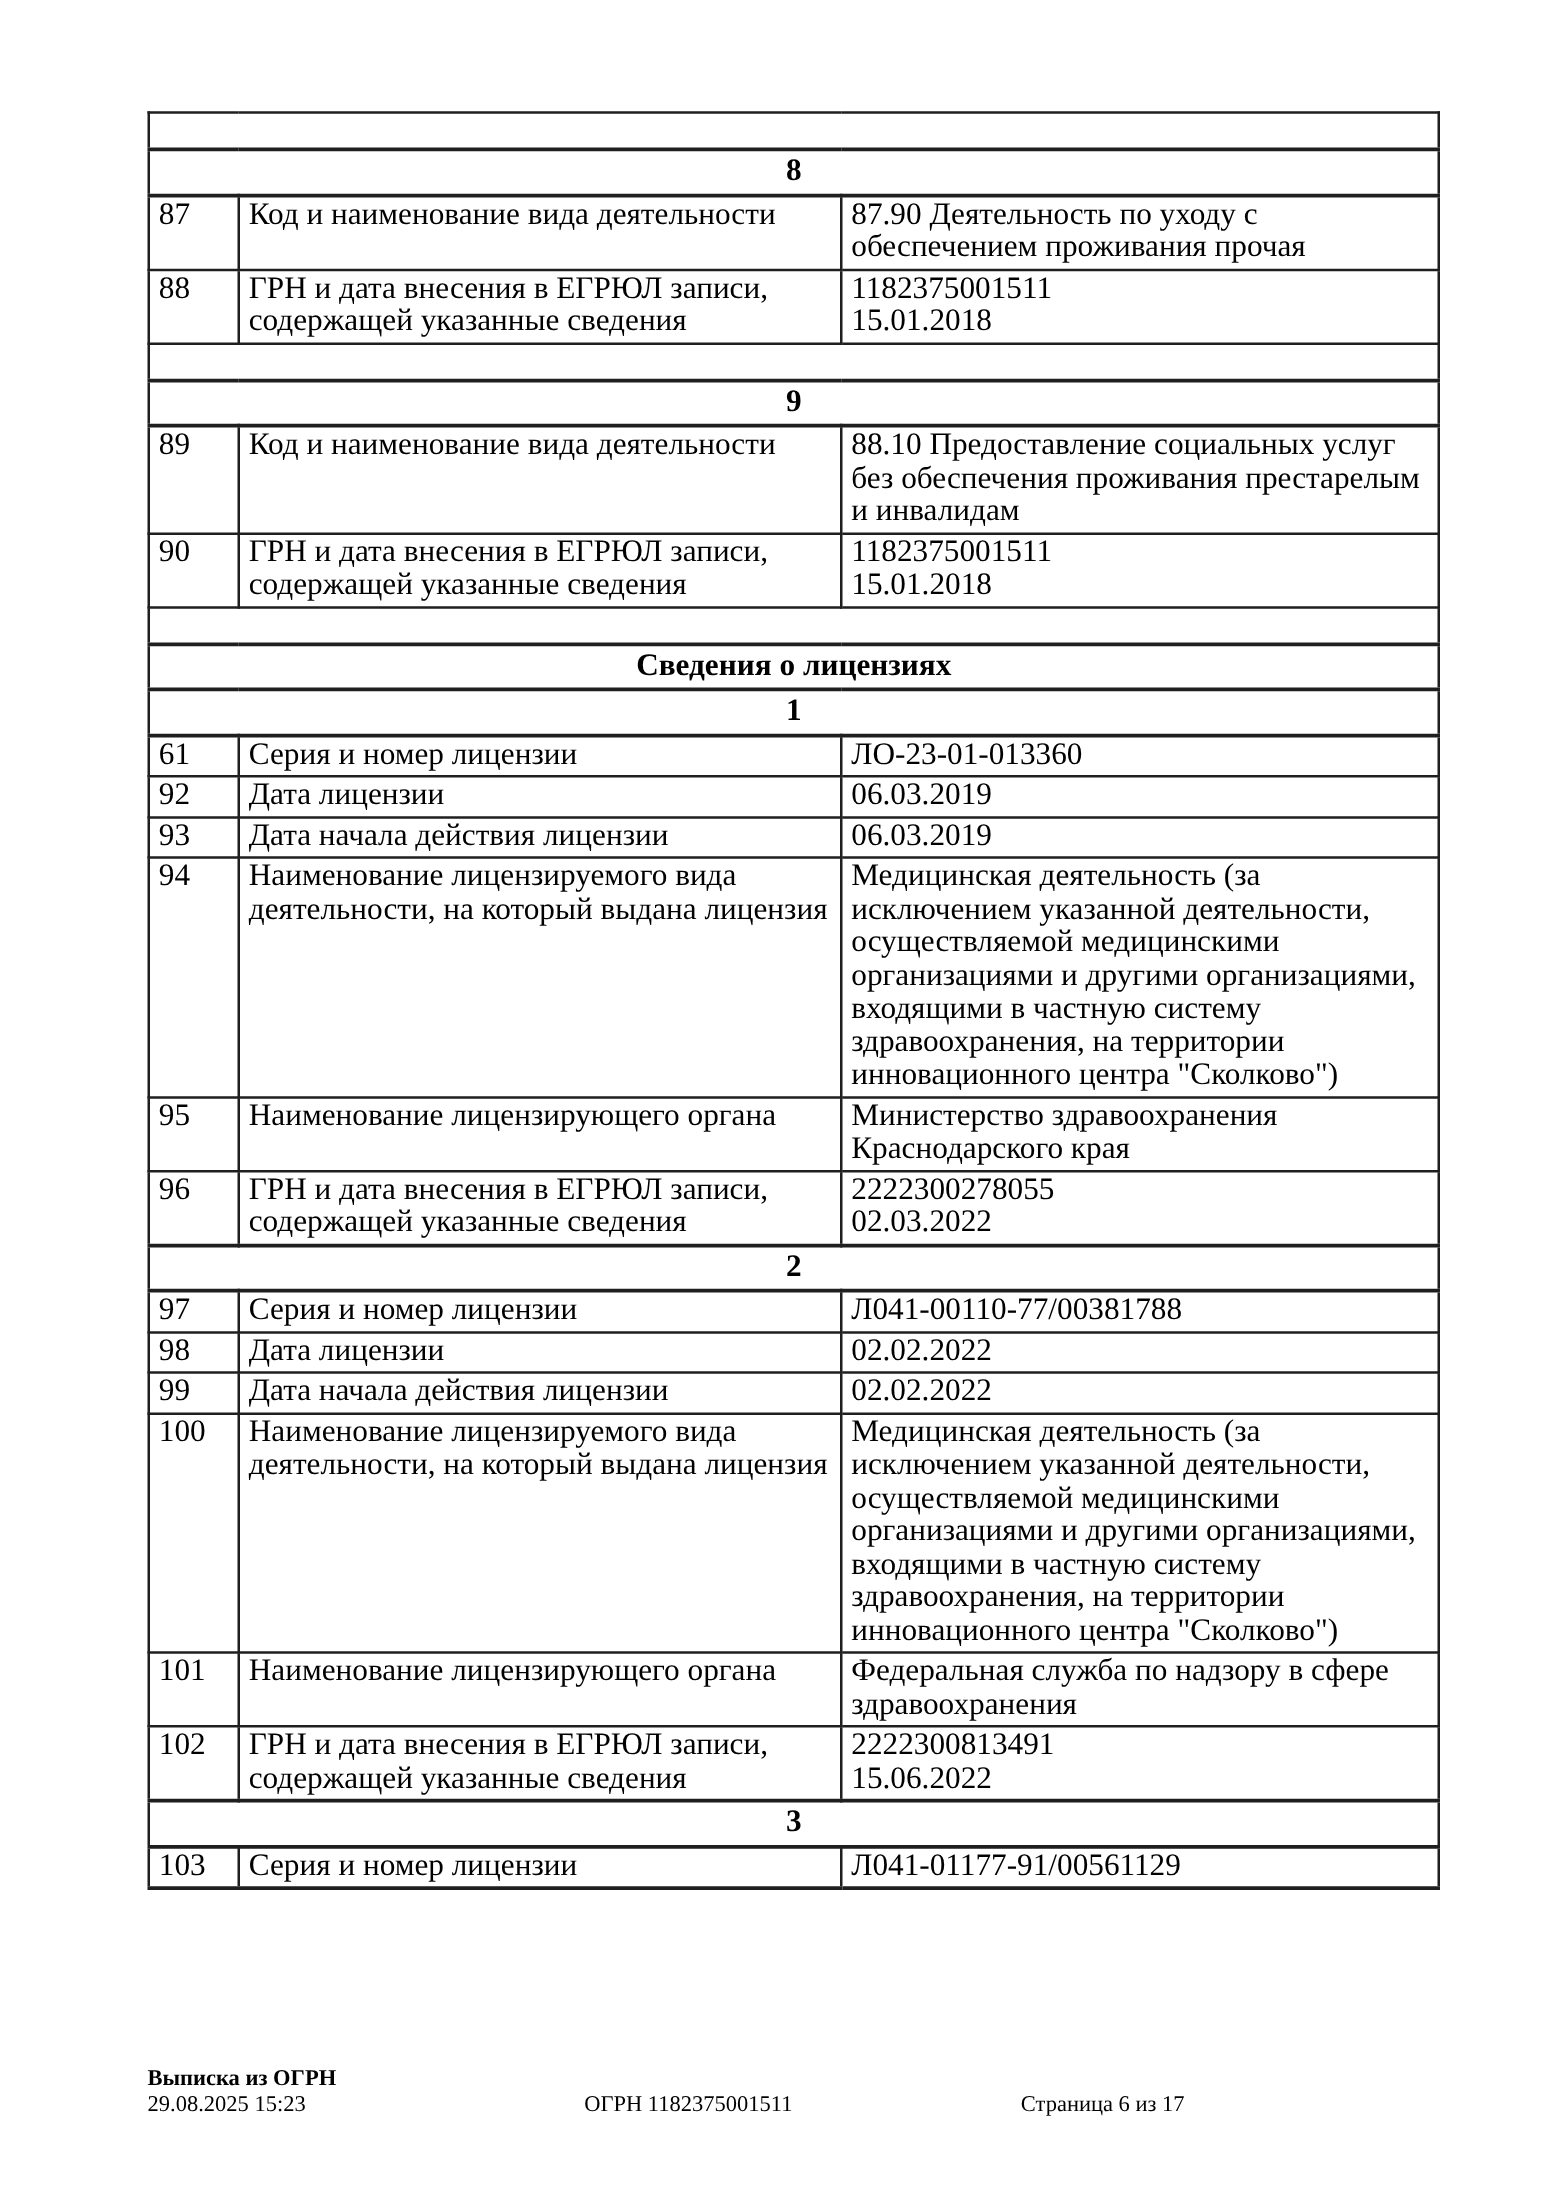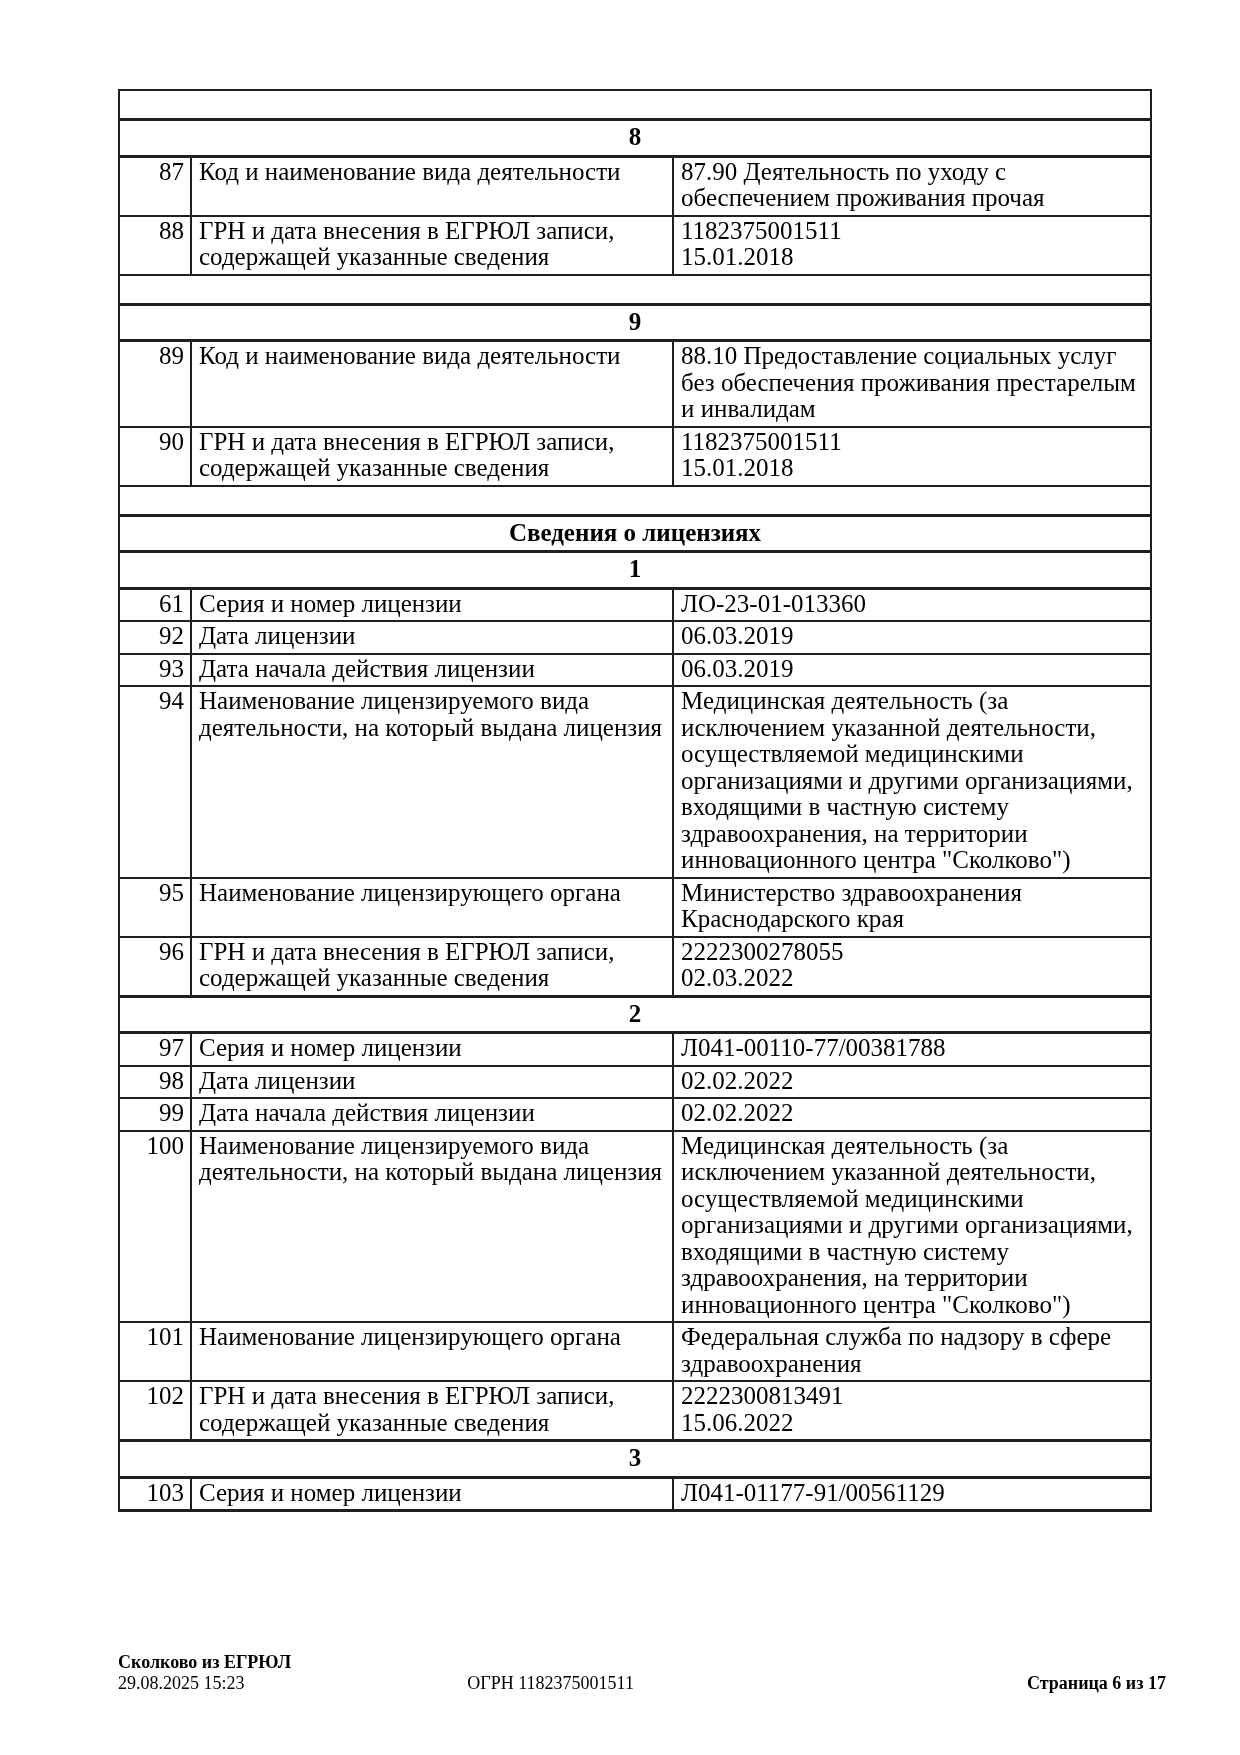--- a/index.html
+++ b/index.html
@@ -39,21 +39,21 @@
     font-weight: bold;
     padding: 3px 6px 4px 6px;
     border-top-width: 3px;
     border-bottom-width: 3px;
   }
   table.egrul tr.empty-row td {
     height: 27px;
     padding: 0;
   }
   td.num-cell {
-    text-align: right;
+    text-align: left;
     padding-left: 2px;
     padding-right: 2px;
   }
   td.value-cell {
     white-space: pre-wrap;
   }
   table.egrul tr:last-child td {
     border-bottom-width: 3px;
   }
   .footer {
@@ -62,21 +62,21 @@
     width: 1048px;
     top: 1652px;
     display: flex;
     justify-content: space-between;
     align-items: flex-end;
     font-size: 18px;
     line-height: 1.15;
   }
   .footer .f-left { flex: 1; text-align: left; }
   .footer .f-center { flex: 1; text-align: left; }
-  .footer .f-right { flex: 1; text-align: right; font-weight: bold; }
+  .footer .f-right { flex: 1; text-align: left; }
   .footer .doc-type { font-weight: bold; }
 </style>
 </head>
 <body>
 
 <div class="page">
 
   <table class="egrul">
     <colgroup>
       <col style="width:72px">
@@ -225,20 +225,20 @@
         <td>Серия и номер лицензии</td>
         <td class="value-cell">Л041-01177-91/00561129</td>
       </tr>
 
 
     </tbody>
   </table>
 
   <div class="footer">
     <div class="f-left">
-      <div class="doc-type">Сколково из ЕГРЮЛ</div>
+      <div class="doc-type">Выписка из ОГРН</div>
       <div>29.08.2025 15:23</div>
     </div>
     <div class="f-center">ОГРН 1182375001511</div>
     <div class="f-right">Страница 6 из 17</div>
   </div>
 
 </div>
 
 </body></html>

